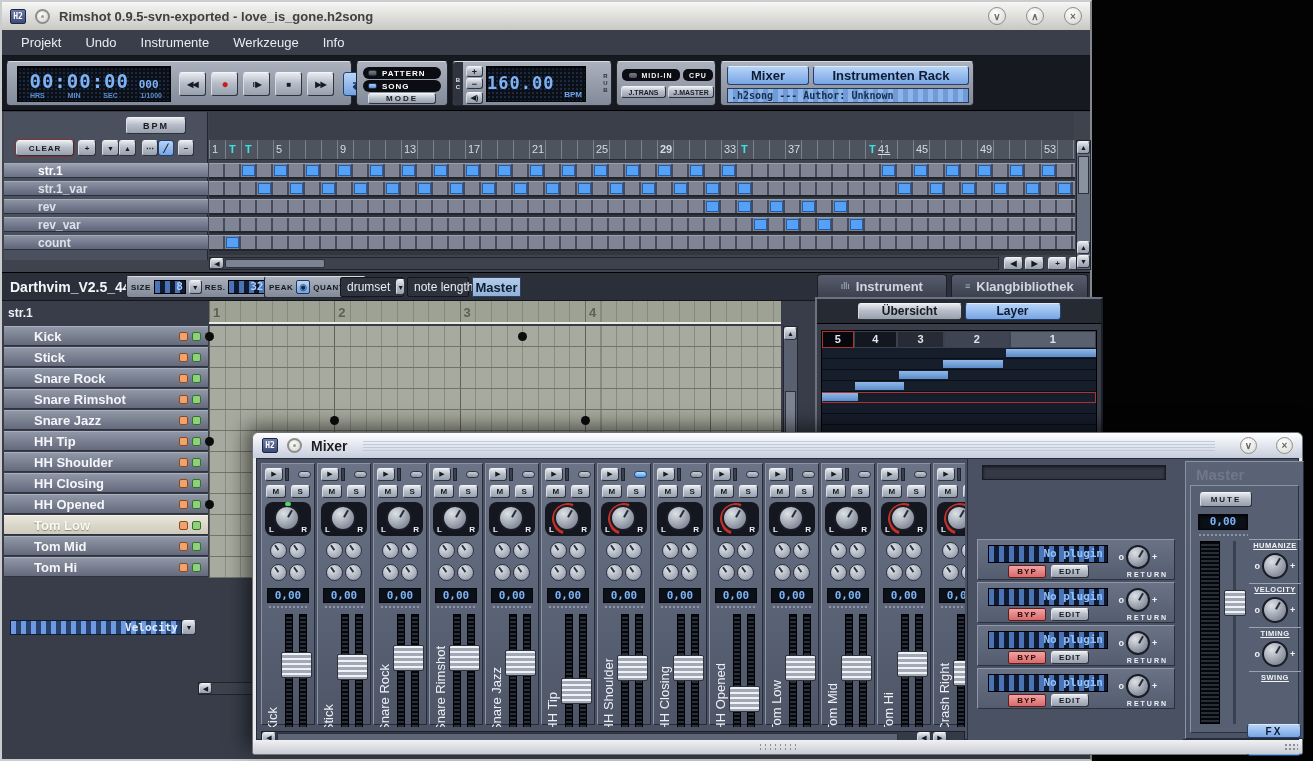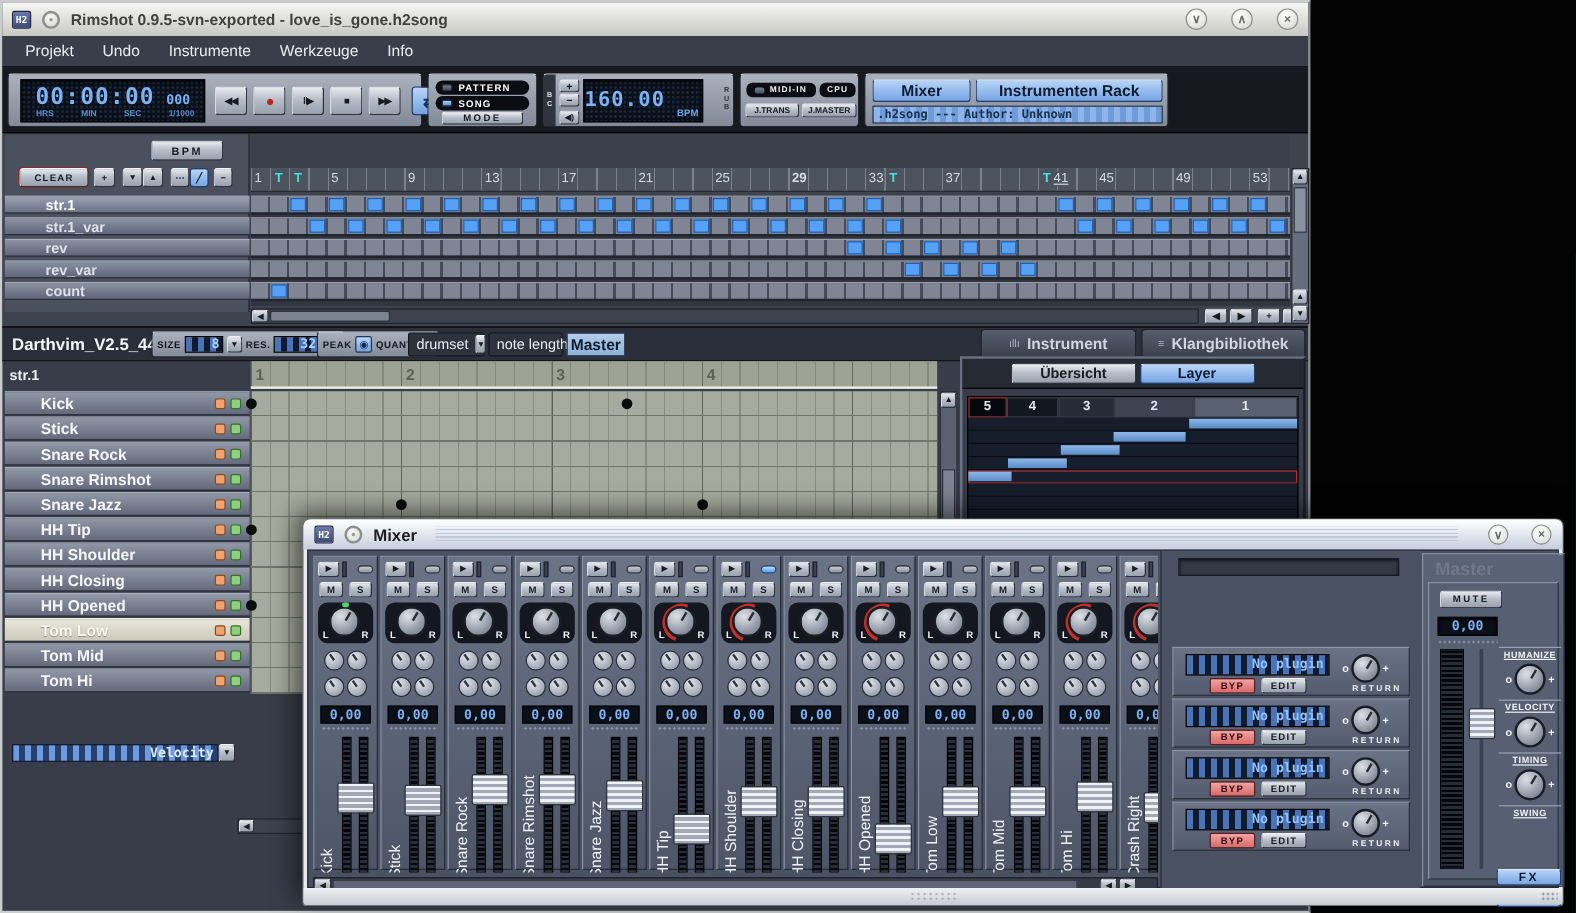--- a/index.html
+++ b/index.html
@@ -157,21 +157,21 @@
 
   
   #rack{position:absolute;left:798px;top:2px;width:288px;padding-left:17px;}
   #rack-tabs{display:flex;gap:4px;height:23px;}
   .rtab{background:linear-gradient(180deg,#575d6d,#3c414e);border:1px solid #1b1f27;border-bottom:none;
     border-radius:4px 4px 0 0;color:#d0d5df;font-size:13px;font-weight:bold;
     display:flex;align-items:center;justify-content:center;gap:6px;}
   #rtab-inst{width:138px;}
   #rtab-lib{width:146px;}
   .rticon{font-size:9px;color:#b0b6c2;font-weight:normal;}
-  #rack-panel{position:absolute;left:0;top:23px;width:288px;height:240px;background:#383d49;
+  #rack-panel{position:absolute;left:15px;top:23px;width:288px;height:240px;background:#383d49;
     border:2px solid #1b1f27;border-top-color:#6b7283;border-left-color:#6b7283;}
   #subtabs{height:25px;background:#262a33;border-bottom:1px solid #000;display:flex;align-items:center;justify-content:center;gap:3px;}
   #subtab-overview{width:104px;height:17px;font-size:12px;font-weight:bold;}
   #subtab-layer{width:96px;height:17px;font-size:12px;}
   #layer-box{margin:6px 4px;background:#0c1017;border:1px solid #000;}
   #layer-head{display:flex;height:17px;}
   .lh{border:1px solid #3a404c;color:#e2e6ee;font-size:11px;font-weight:bold;text-align:center;line-height:15px;}
   .lh0{background:#06080d;border-color:#a83434;}
   .lh1{background:#13171f;}
   .lh2{background:#262b35;}

